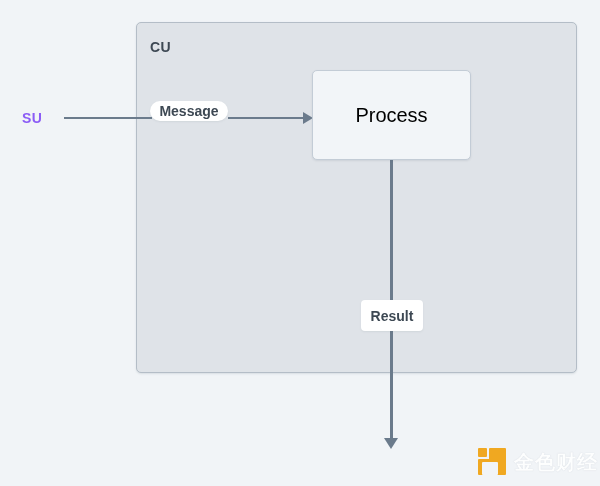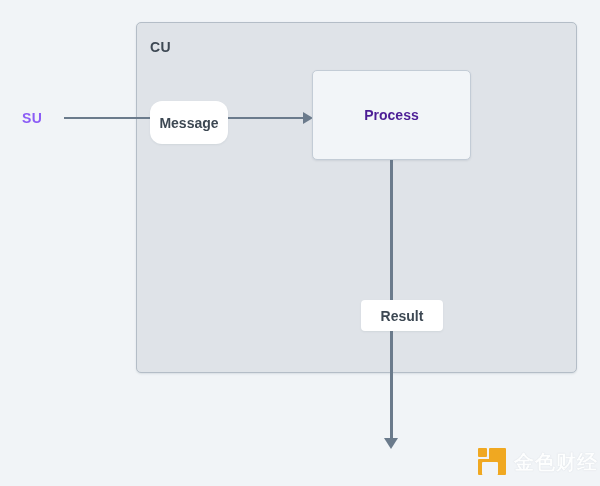--- a/index.html
+++ b/index.html
@@ -103,21 +103,21 @@
     border-right: 7px solid transparent;
     border-top: 11px solid #6b7b8c;
   }
 
   
   .node-message {
     position: absolute;
     left: 150px;
     top: 101px;
     width: 78px;
-    height: 43px;
+    height: 20px;
     box-sizing: border-box;
     background: #ffffff;
     border-radius: 12px;
     display: flex;
     align-items: center;
     justify-content: center;
     font-size: 14px;
     font-weight: 600;
     color: #3d4853;
     box-shadow: 0 1px 2px rgba(90,104,120,0.10);
@@ -129,31 +129,30 @@
     top: 70px;
     width: 159px;
     height: 90px;
     box-sizing: border-box;
     background: #f2f5f8;
     border: 1px solid #c3ccd6;
     border-radius: 5px;
     display: flex;
     align-items: center;
     justify-content: center;
-    font-size: 14px;
-    color: #4c1d95;
+    font-size: 20px;
+    color: #000000;
     box-shadow: 0 1px 2px rgba(90,104,120,0.14);
-    font-weight: bold;
   }
 
   .node-result {
     position: absolute;
     left: 361px;
     top: 300px;
-    width: 82px;
+    width: 62px;
     height: 31px;
     box-sizing: border-box;
     background: #ffffff;
     border-radius: 4px;
     display: flex;
     align-items: center;
     justify-content: center;
     font-size: 14px;
     font-weight: 600;
     color: #3d4853;

